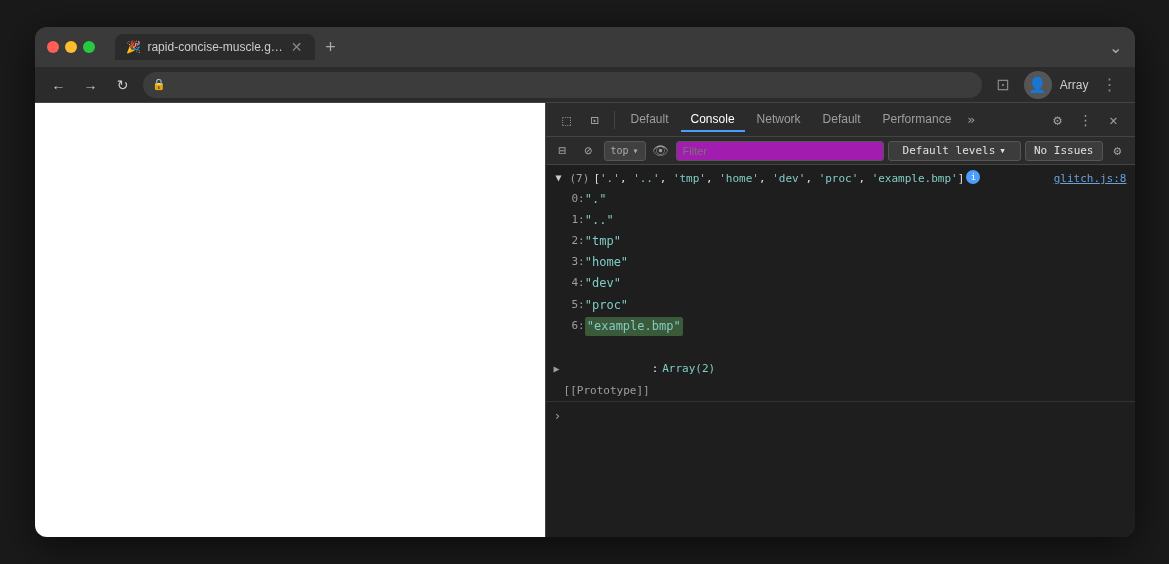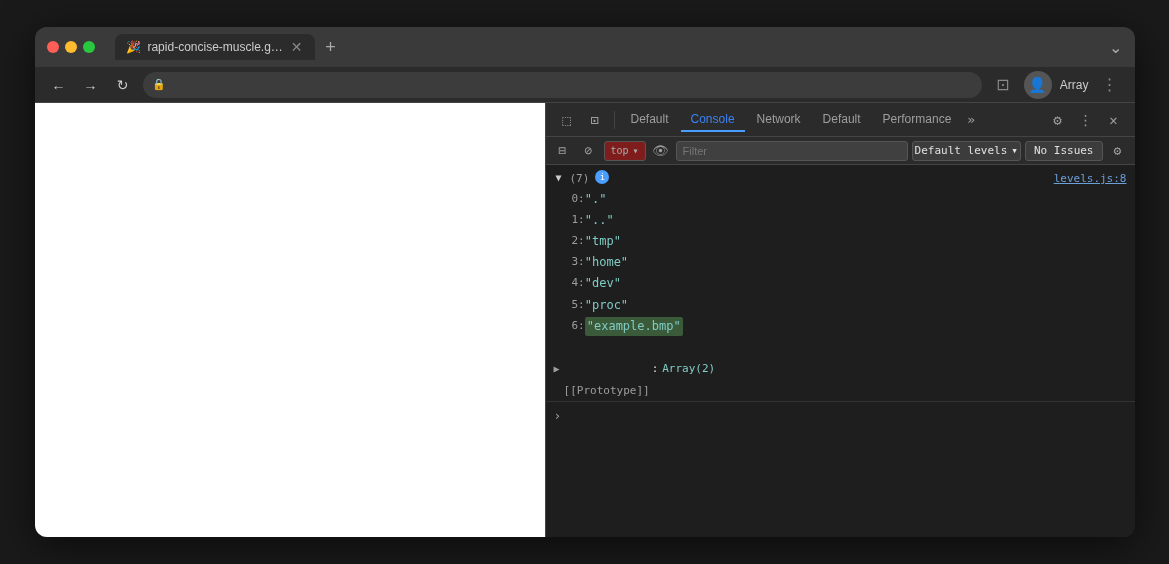--- a/index.html
+++ b/index.html
@@ -224,21 +224,21 @@
     }
     .dt-tab {
       padding: 4px 10px;
       font-size: 12px;
       color: #9e9e9e;
       cursor: pointer;
       border-bottom: 2px solid transparent;
       font-family: -apple-system, BlinkMacSystemFont, sans-serif;
     }
     .dt-tab.active {
-      color: #3b82f6;
+      color: #ffffff;
       border-bottom: 2px solid #4a9eff;
     }
     .dt-tab-more {
       color: #9e9e9e;
       font-size: 13px;
       cursor: pointer;
       padding: 0 4px;
     }
     .dt-toolbar-right {
       margin-left: auto;
@@ -261,51 +261,51 @@
       font-size: 13px;
       cursor: pointer;
       width: 22px;
       height: 22px;
       display: flex;
       align-items: center;
       justify-content: center;
       border-radius: 3px;
     }
     .top-selector {
-      background: #7f1d1d;
+      background: #404040;
       border: 1px solid #555;
       border-radius: 3px;
       color: #e0e0e0;
       font-size: 11px;
       padding: 1px 6px;
       display: flex;
       align-items: center;
       gap: 4px;
       cursor: pointer;
       height: 20px;
     }
     .top-selector span { font-size: 10px; color: #aaa; }
     .filter-input {
       flex: 1;
-      background: #404040;
+      background: #a21caf;
       border: 1px solid #555;
       border-radius: 3px;
       color: #e0e0e0;
       font-size: 11px;
       padding: 1px 6px;
       height: 20px;
       outline: none;
     }
     .default-levels-btn {
       background: #3c3c3c;
       border: 1px solid #555;
       border-radius: 3px;
       color: #e0e0e0;
       font-size: 11px;
-      padding: 1px 2px;
+      padding: 1px 14px;
       display: flex;
       align-items: center;
       gap: 4px;
       cursor: pointer;
       height: 20px;
     }
     .no-issues-btn {
       background: #3c3c3c;
       border: 1px solid #555;
       border-radius: 3px;
@@ -478,23 +478,32 @@
           <span>No Issues</span>
         </div>
         <div class="console-toolbar-btn">⚙</div>
       </div>
 
       <div class="console-output">
 
         <div class="console-line">
           <span class="console-expand expanded">▼</span>
           <span style="color:#9e9e9e; font-size:11px; margin-right:4px;">(7)</span>
+          <span style="color:#e0e0e0; font-size:11px;">
+            [<span style="color:#80cbc4;">'.'</span>,
+            <span style="color:#80cbc4;"> '..'</span>,
+            <span style="color:#80cbc4;"> 'tmp'</span>,
+            <span style="color:#80cbc4;"> 'home'</span>,
+            <span style="color:#80cbc4;"> 'dev'</span>,
+            <span style="color:#80cbc4;"> 'proc'</span>,
+            <span style="color:#80cbc4;"> 'example.bmp'</span>]
+          </span>
           <span class="info-badge">i</span>
           <span style="flex:1;"></span>
-          <span class="script-ref">levels.js:8</span>
+          <span class="script-ref">glitch.js:8</span>
         </div>
 
         <div class="console-line">
           <span class="array-item-index">0:</span>
           <span class="array-item-value string">"."</span>
         </div>
         <div class="console-line">
           <span class="array-item-index">1:</span>
           <span class="array-item-value string">".."</span>
         </div>

